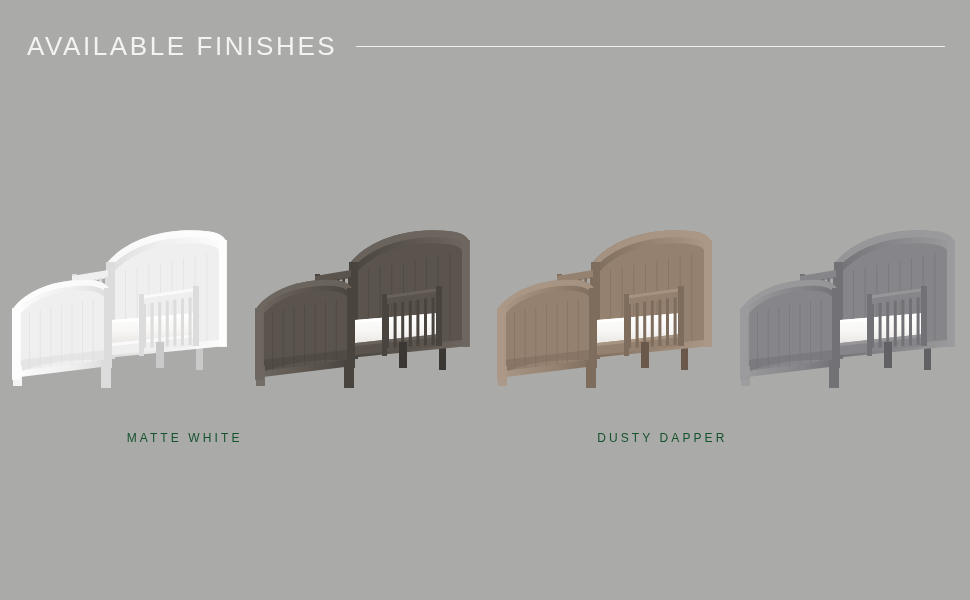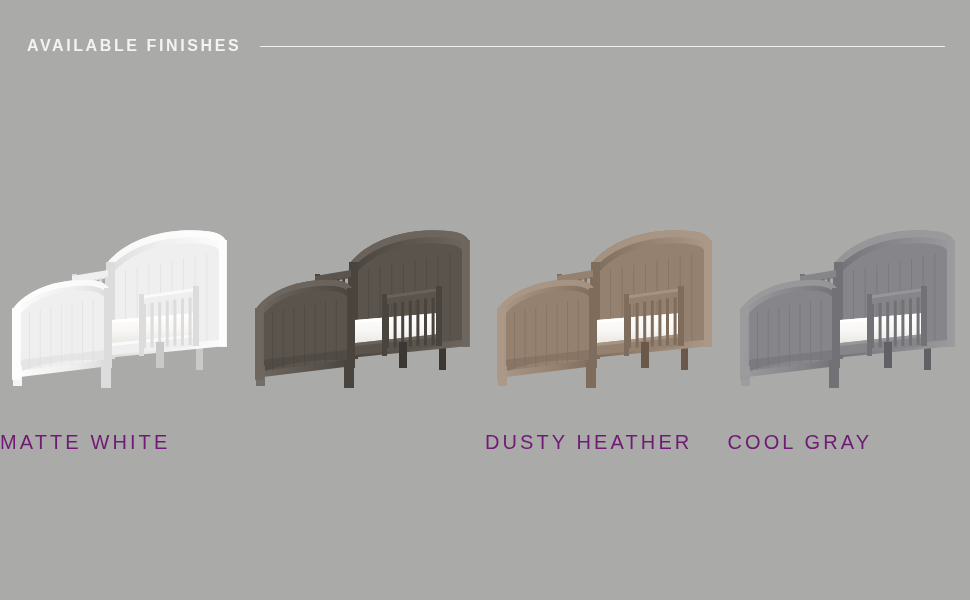--- a/index.html
+++ b/index.html
@@ -27,22 +27,22 @@
     position: absolute;
     left: 0; top: 30px;
     width: 970px;
     height: 32px;
     display: flex;
     align-items: center;
   }
   #title {
     margin-left: 27px;
     color: #f3f3f1;
-    font-size: 16px;
-    font-weight: bold;
+    font-size: 26px;
+    font-weight: normal;
     letter-spacing: 2.6px;
     white-space: nowrap;
     line-height: 1;
   }
   #title-rule {
     flex: 1;
     height: 1px;
     background: #f0f0ee;
     margin-left: 19px;
     margin-right: 25px;
@@ -71,23 +71,23 @@
   .bed-wrap svg {
     display: block;
     width: 242.5px;
     height: 200px;
   }
   .finish-label {
     position: absolute;
     left: 0;
     top: 232px;
     width: 242.5px;
-    text-align: left;
-    color: #701a75;
-    font-size: 20px;
+    text-align: right;
+    color: #14532d;
+    font-size: 12px;
     font-weight: 300;
     letter-spacing: 3.1px;
     white-space: nowrap;
     line-height: 1;
   }
 </style>
 </head>
 <body style="background: rgb(170, 170, 168);">
 
 <div id="stage" style="background: rgb(170, 170, 168);">
@@ -325,21 +325,21 @@
             <line x1="82.6" y1="101.4" x2="82.6" y2="163.2" stroke="#6b5a4c" stroke-width="0.7" opacity="0.42"></line>
             <line x1="93.2" y1="99.3" x2="93.2" y2="161.9" stroke="#6b5a4c" stroke-width="0.7" opacity="0.42"></line>
             <path d="M19 160 L 104 150 L 104 162 C 86 157, 44 162, 19 172 Z" fill="#7e6c5c" opacity="0.55"></path>
             <rect x="12" y="108" width="9" height="72" fill="#ab9886" opacity="0.9"></rect>
             <rect x="104" y="88" width="8" height="80" fill="#7e6c5c"></rect>
             <rect x="13" y="166" width="9" height="20" fill="#ab9886" opacity="0.9"></rect>
             <rect x="101" y="160" width="10" height="28" fill="#7e6c5c"></rect>
             <rect x="156" y="142" width="8" height="26" fill="#6a594b"></rect>
           </svg>
         </div>
-        <div class="finish-label">DUSTY HEATHER</div>
+        <div class="finish-label">DUSTY DAPPER</div>
       </div>
       <div class="finish-cell">
         <div class="bed-wrap">
           <svg viewBox="0 0 242.5 200" xmlns="http://www.w3.org/2000/svg">
             <defs>
               <linearGradient id="gH3" x1="0" y1="0" x2="1" y2="0">
                 <stop offset="0" stop-color="#727276"></stop>
                 <stop offset="0.45" stop-color="#86868a"></stop>
                 <stop offset="1" stop-color="#9b9b9d"></stop>
               </linearGradient>
@@ -404,17 +404,16 @@
             <line x1="82.6" y1="101.4" x2="82.6" y2="163.2" stroke="#5f5f63" stroke-width="0.7" opacity="0.42"></line>
             <line x1="93.2" y1="99.3" x2="93.2" y2="161.9" stroke="#5f5f63" stroke-width="0.7" opacity="0.42"></line>
             <path d="M19 160 L 104 150 L 104 162 C 86 157, 44 162, 19 172 Z" fill="#727276" opacity="0.55"></path>
             <rect x="12" y="108" width="9" height="72" fill="#9b9b9d" opacity="0.9"></rect>
             <rect x="104" y="88" width="8" height="80" fill="#727276"></rect>
             <rect x="13" y="166" width="9" height="20" fill="#9b9b9d" opacity="0.9"></rect>
             <rect x="101" y="160" width="10" height="28" fill="#727276"></rect>
             <rect x="156" y="142" width="8" height="26" fill="#616165"></rect>
           </svg>
         </div>
-        <div class="finish-label">COOL GRAY</div>
       </div>
     </div>
 
 </div>
 
 </body></html>

